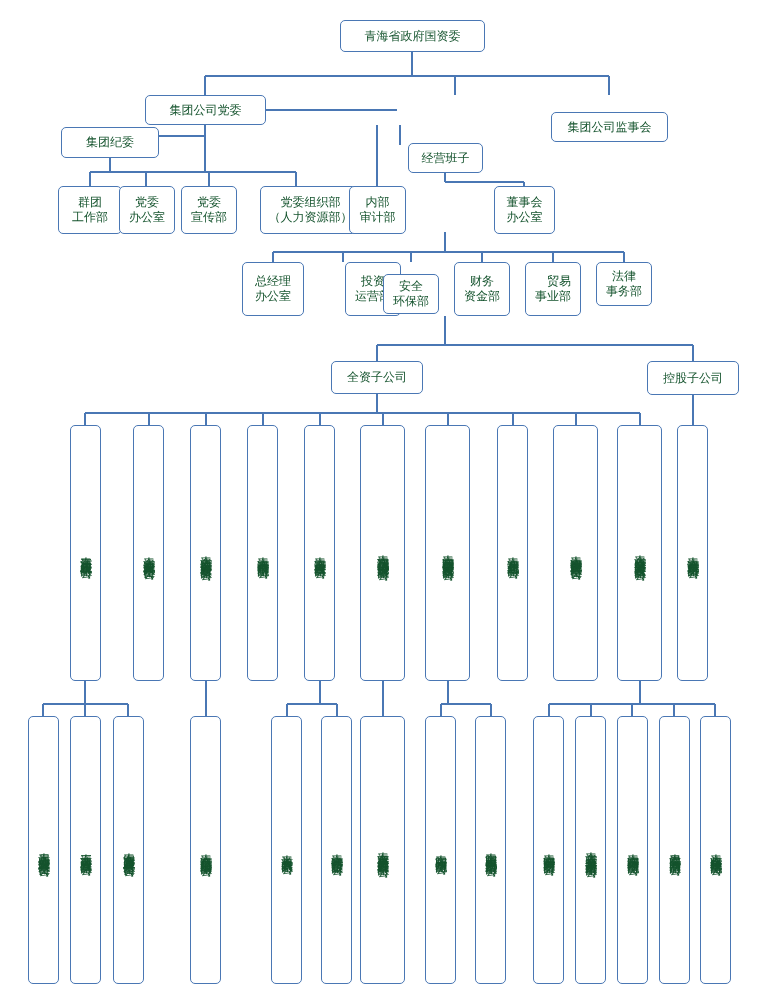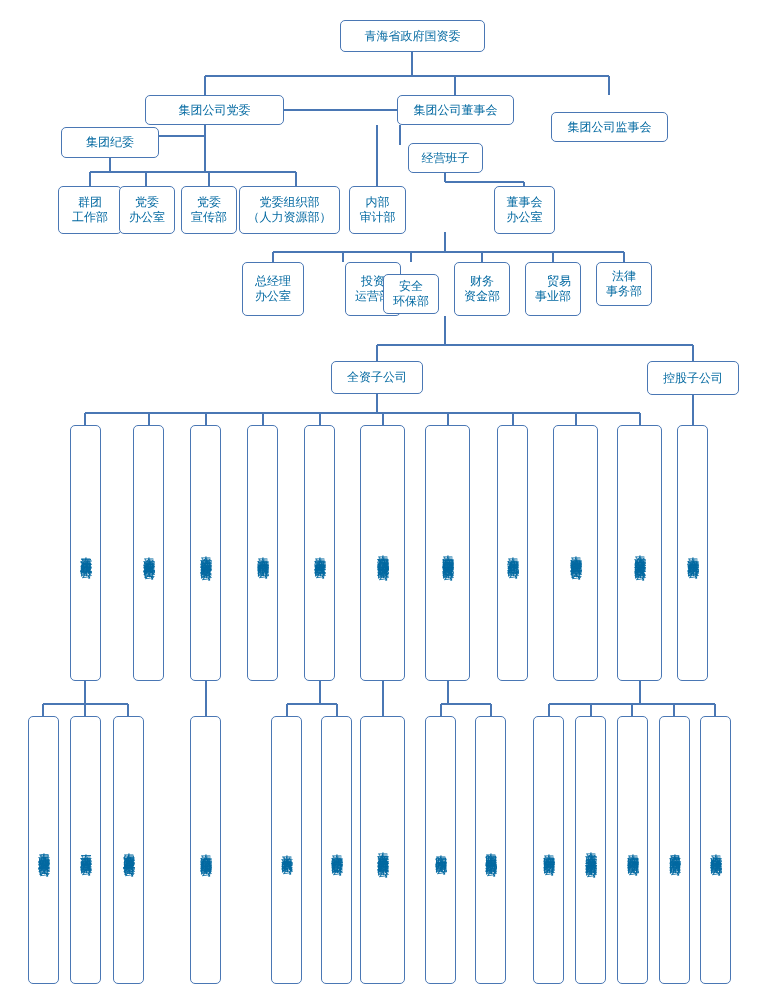--- a/index.html
+++ b/index.html
@@ -24,21 +24,21 @@
     width: 763px;
     height: 1000px;
     pointer-events: none;
   }
   .node {
     position: absolute;
     box-sizing: border-box;
     border: 1px solid #4a77b4;
     border-radius: 5px;
     background: #ffffff;
-    color: #0369a1;
+    color: #14532d;
     display: flex;
     align-items: center;
     justify-content: center;
     text-align: center;
     line-height: 1.25;
     font-size: 12px;
     padding: 2px;
     z-index: 2;
   }
   .node.vert {
@@ -144,33 +144,32 @@
       <path d="M549,704 L549,716"></path>
       <path d="M591,704 L591,716"></path>
       <path d="M632,704 L632,716"></path>
       <path d="M674,704 L674,716"></path>
       <path d="M715,704 L715,716"></path>
     </g>
   </svg>
 
   <div class="node" style="left:340px;top:20px;width:145px;height:32px;">青海省政府国资委</div>
 
-  <div class="node" style="left:145px;top:95px;width:139px;height:30px;">集团公司党委</div>
-  <div class="node" style="left:397px;top:95px;width:117px;height:30px;">集团公司董事会</div>
+  <div class="node" style="left:145px;top:95px;width:121px;height:30px;">集团公司党委</div>
   <div class="node" style="left:551px;top:112px;width:117px;height:30px;">集团公司监事会</div>
   <div class="node" style="left:61px;top:127px;width:98px;height:31px;">集团纪委</div>
   <div class="node" style="left:408px;top:143px;width:75px;height:30px;">经营班子</div>
 
   <div class="node multi" style="left:58px;top:186px;width:64px;height:48px;">群团
 工作部</div>
   <div class="node multi" style="left:119px;top:186px;width:56px;height:48px;">党委
 办公室</div>
   <div class="node multi" style="left:181px;top:186px;width:56px;height:48px;">党委
 宣传部</div>
-  <div class="node multi" style="left:239px;top:186px;width:101px;height:48px;">党委组织部
+  <div class="node multi" style="left:260px;top:186px;width:101px;height:48px;">党委组织部
 （人力资源部）</div>
   <div class="node multi" style="left:349px;top:186px;width:57px;height:48px;">内部
 审计部</div>
   <div class="node multi" style="left:494px;top:186px;width:61px;height:48px;">董事会
 办公室</div>
 
   <div class="node multi" style="left:242px;top:262px;width:62px;height:54px;">总经理
 办公室</div>
   <div class="node multi" style="left:315px;top:262px;width:56px;height:54px;margin-left:30px;">投资
 运营部</div>

